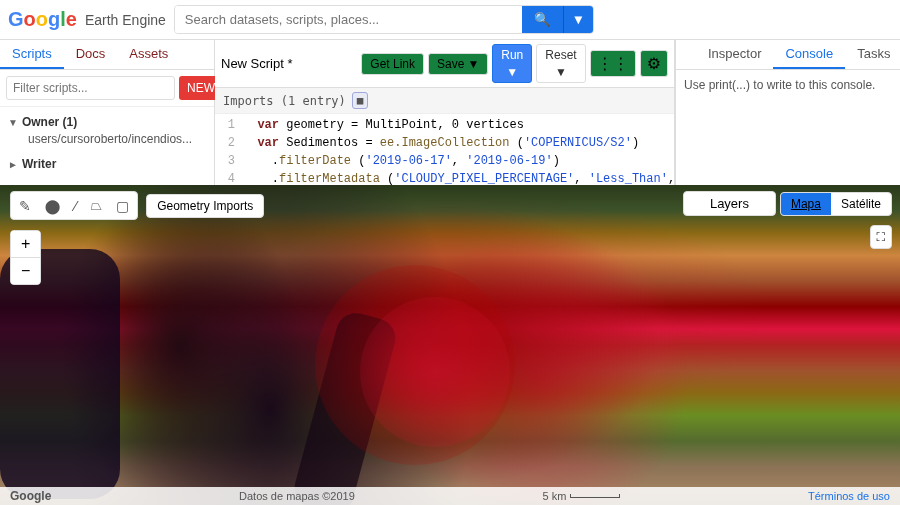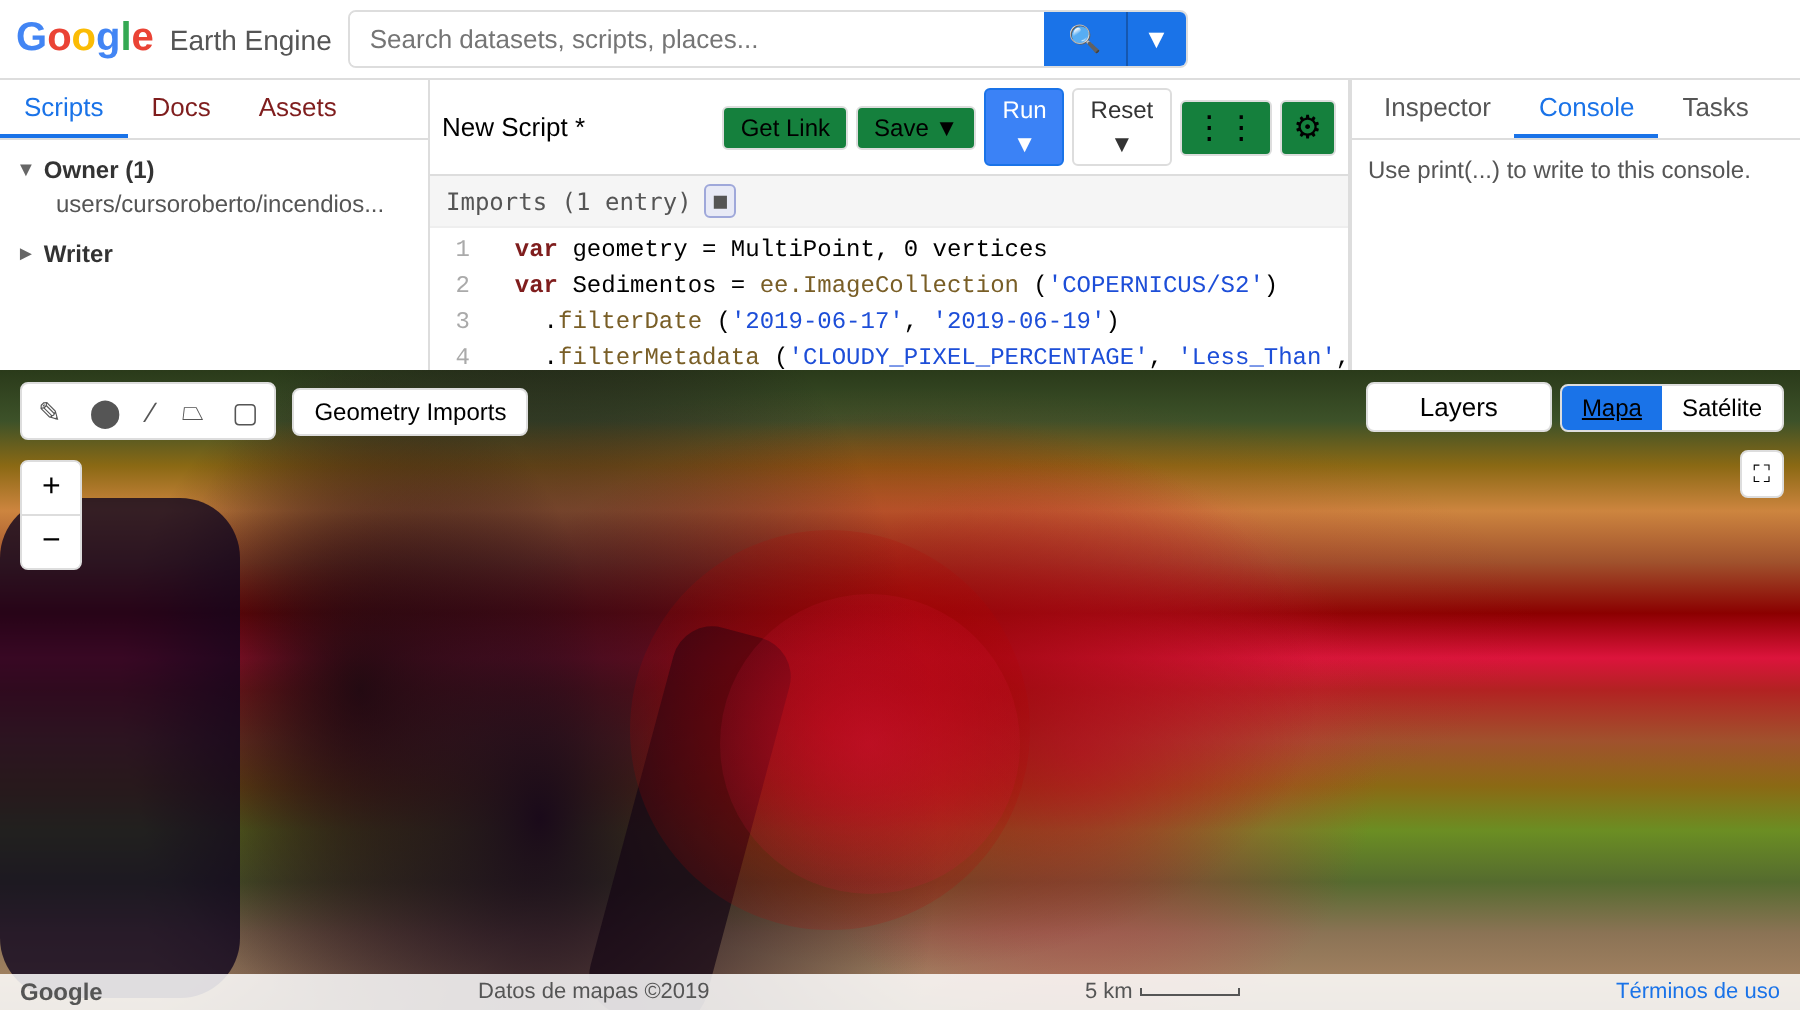--- a/index.html
+++ b/index.html
@@ -49,21 +49,21 @@
     .toolbar-btn.run { background: #3b82f6; color: #fff; border-color: #1a73e8; flex-direction: column; }
     .toolbar-btn.reset { background: #fff; color: #333; flex-direction: column; }
     .code-imports { background: #f5f5f5; padding: 4px 8px; font-size: 12px; font-family: monospace; color: #555; border-bottom: 1px solid #eee; display: flex; align-items: center; gap: 6px; }
     .import-badge { background: #e8eaf6; border: 1px solid #9fa8da; border-radius: 3px; padding: 1px 4px; font-size: 11px; }
     #code-editor { flex: 1; padding: 4px; font-family: 'Courier New', monospace; font-size: 12px; overflow-y: auto; background: #fff; }
     .code-line { display: flex; min-height: 18px; }
     .line-num { width: 24px; color: #aaa; text-align: right; padding-right: 8px; flex-shrink: 0; user-select: none; }
     .line-content { flex: 1; white-space: pre; }
     .str { color: #1d4ed8; }
     .fn { color: #795e26; }
-    #right-tabs { display: flex; border-bottom: 1px solid #ddd; padding: 0 4px; }
+    #right-tabs { display: flex; border-bottom: 1px solid #ddd; padding: 0 20px; }
     .right-tab { padding: 6px 12px; font-size: 13px; cursor: pointer; color: #555; }
     .right-tab.active { color: #1a73e8; font-weight: 500; border-bottom: 2px solid #1a73e8; }
     #console-content { flex: 1; padding: 8px; font-size: 12px; color: #555; }
     
     #map-img {
       position: absolute; top: 0; left: 0; width: 100%; height: 100%;
       background:
         radial-gradient(ellipse 200px 300px at 30% 70%, #1a0a1a 0%, transparent 100%),
         radial-gradient(ellipse 150px 200px at 20% 50%, #2d0a0a 0%, transparent 80%),
         radial-gradient(ellipse 300px 200px at 50% 50%, #8b0000cc 0%, transparent 70%),
@@ -163,20 +163,27 @@
 </div>
 
 <div id="main">
 
   <div id="left-panel">
     <div id="left-tabs">
       <div class="left-tab active">Scripts</div>
       <div class="left-tab">Docs</div>
       <div class="left-tab">Assets</div>
     </div>
+    <div id="filter-row">
+      <input id="filter-input" type="text" placeholder="Filter scripts..." style="">
+      <button id="new-btn">
+        <span>NEW</span>
+        <span>▼</span>
+      </button>
+    </div>
     <div id="scripts-tree">
       <div class="tree-section">
         <div class="tree-section-header">
           <span class="expand-arrow">▼</span>
           <span>Owner (1)</span>
         </div>
         <div class="tree-item">users/cursoroberto/incendios...</div>
       </div>
       <div class="tree-section">
         <div class="tree-section-header">

